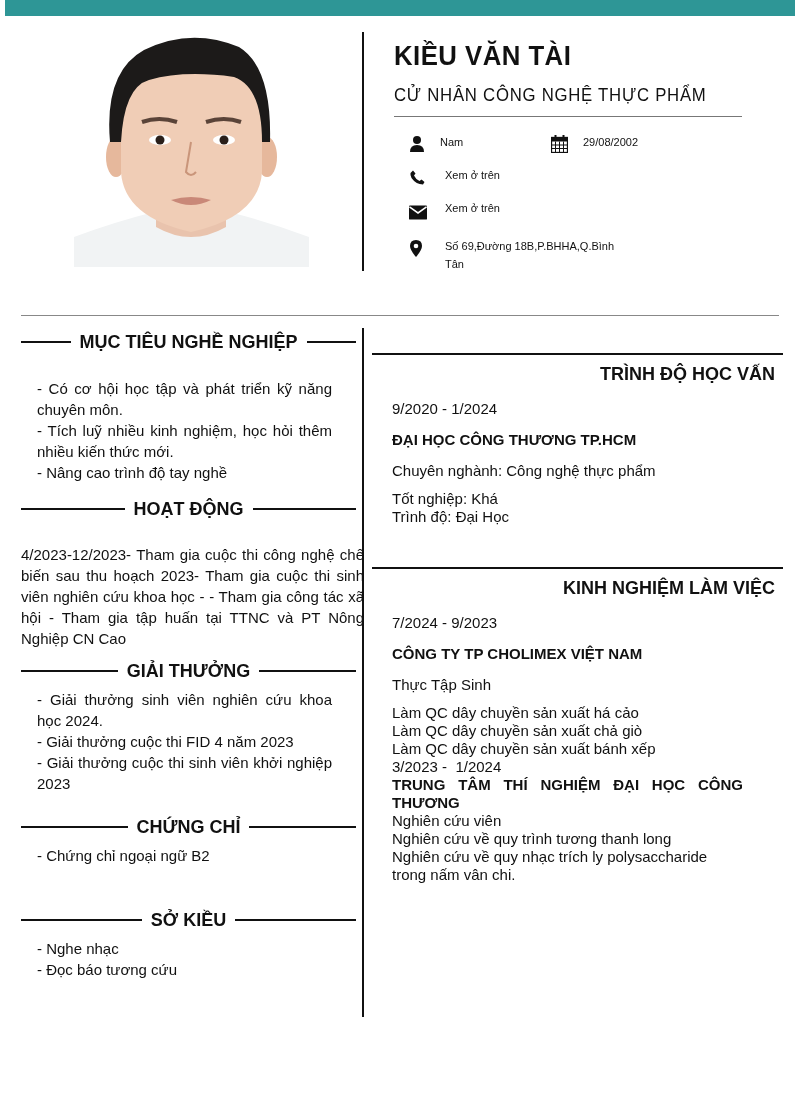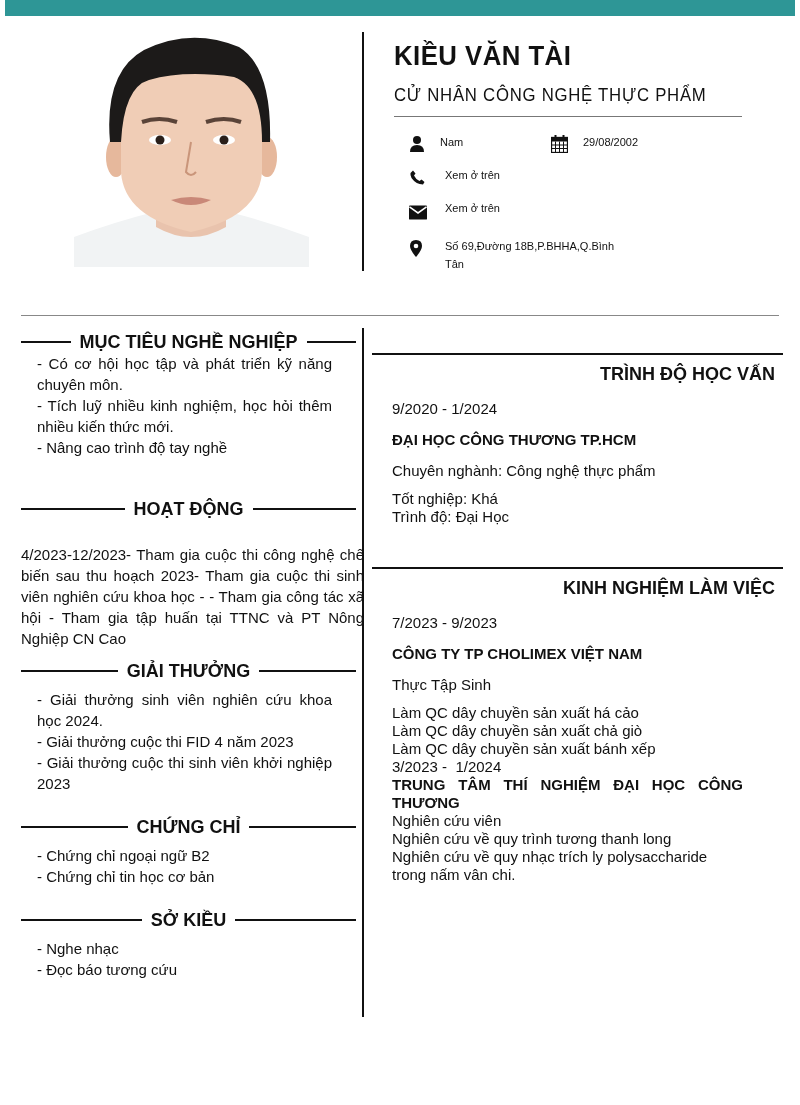--- a/index.html
+++ b/index.html
@@ -233,21 +233,21 @@
 </div>
 
 <div class="section-rule"></div>
 <div class="main-divider"></div>
 
 <div class="lhead" style="top:330px;">
   <span class="line"></span>
   <span class="txt">MỤC TIÊU NGHỀ NGHIỆP</span>
   <span class="line"></span>
 </div>
-<div class="ltext" style="top:353px;">
+<div class="ltext" style="top:378px;">
   <div>- Có cơ hội học tập và phát triển kỹ năng chuyên môn.</div>
   <div>- Tích luỹ nhiều kinh nghiệm, học hỏi thêm nhiều kiến thức mới.</div>
   <div>- Nâng cao trình độ tay nghề</div>
 </div>
 
 <div class="lhead" style="top:497px;">
   <span class="line"></span>
   <span class="txt">HOẠT ĐỘNG</span>
   <span class="line"></span>
 </div>
@@ -264,21 +264,20 @@
   <div>- Giải thưởng cuộc thi sinh viên khởi nghiệp 2023</div>
 </div>
 
 <div class="lhead" style="top:815px;">
   <span class="line"></span>
   <span class="txt">CHỨNG CHỈ</span>
   <span class="line"></span>
 </div>
 <div class="ltext" style="top:845px;">
   <div>- Chứng chỉ ngoại ngữ B2</div>
-  <div>- Chứng chỉ tin học cơ bản</div>
 </div>
 
 <div class="lhead" style="top:908px;">
   <span class="line"></span>
   <span class="txt">SỞ KIỀU</span>
   <span class="line"></span>
 </div>
 <div class="ltext" style="top:938px;">
   <div>- Nghe nhạc</div>
   <div>- Đọc báo tương cứu</div>
@@ -288,21 +287,21 @@
 <div class="rhead" style="top:364px;">TRÌNH ĐỘ HỌC VẤN</div>
 <div class="rtext" style="top:400px;">9/2020 - 1/2024</div>
 <div class="rtext rbold" style="top:431px;">ĐẠI HỌC CÔNG THƯƠNG TP.HCM</div>
 <div class="rtext" style="top:462px;">Chuyên nghành: Công nghệ thực phẩm</div>
 <div class="rtext" style="top:490px;">Tốt nghiệp: Khá</div>
 <div class="rtext" style="top:508px;">Trình độ: Đại Học</div>
 
 <div class="rrule" style="top:567px; height:2px;"></div>
 <div class="rhead" style="top:578px;">KINH NGHIỆM LÀM VIỆC</div>
 
-<div class="rtext" style="top:614px;">7/2023 - 9/2023</div>
+<div class="rtext" style="top:614px;">7/2024 - 9/2023</div>
 <div class="rtext rbold" style="top:645px;">CÔNG TY TP CHOLIMEX VIỆT NAM</div>
 <div class="rtext" style="top:676px;">Thực Tập Sinh</div>
 <div class="rtext" style="top:704px;">
   <div>Làm QC dây chuyền sản xuất há cảo</div>
   <div>Làm QC dây chuyền sản xuất chả giò</div>
   <div>Làm QC dây chuyền sản xuất bánh xếp</div>
   <div style="white-space:pre;">3/2023 -  1/2024</div>
   <div class="rbold justify-last">TRUNG TÂM THÍ NGHIỆM ĐẠI HỌC CÔNG THƯƠNG</div>
   <div>Nghiên cứu viên</div>
   <div>Nghiên cứu về quy trình tương thanh long</div>

